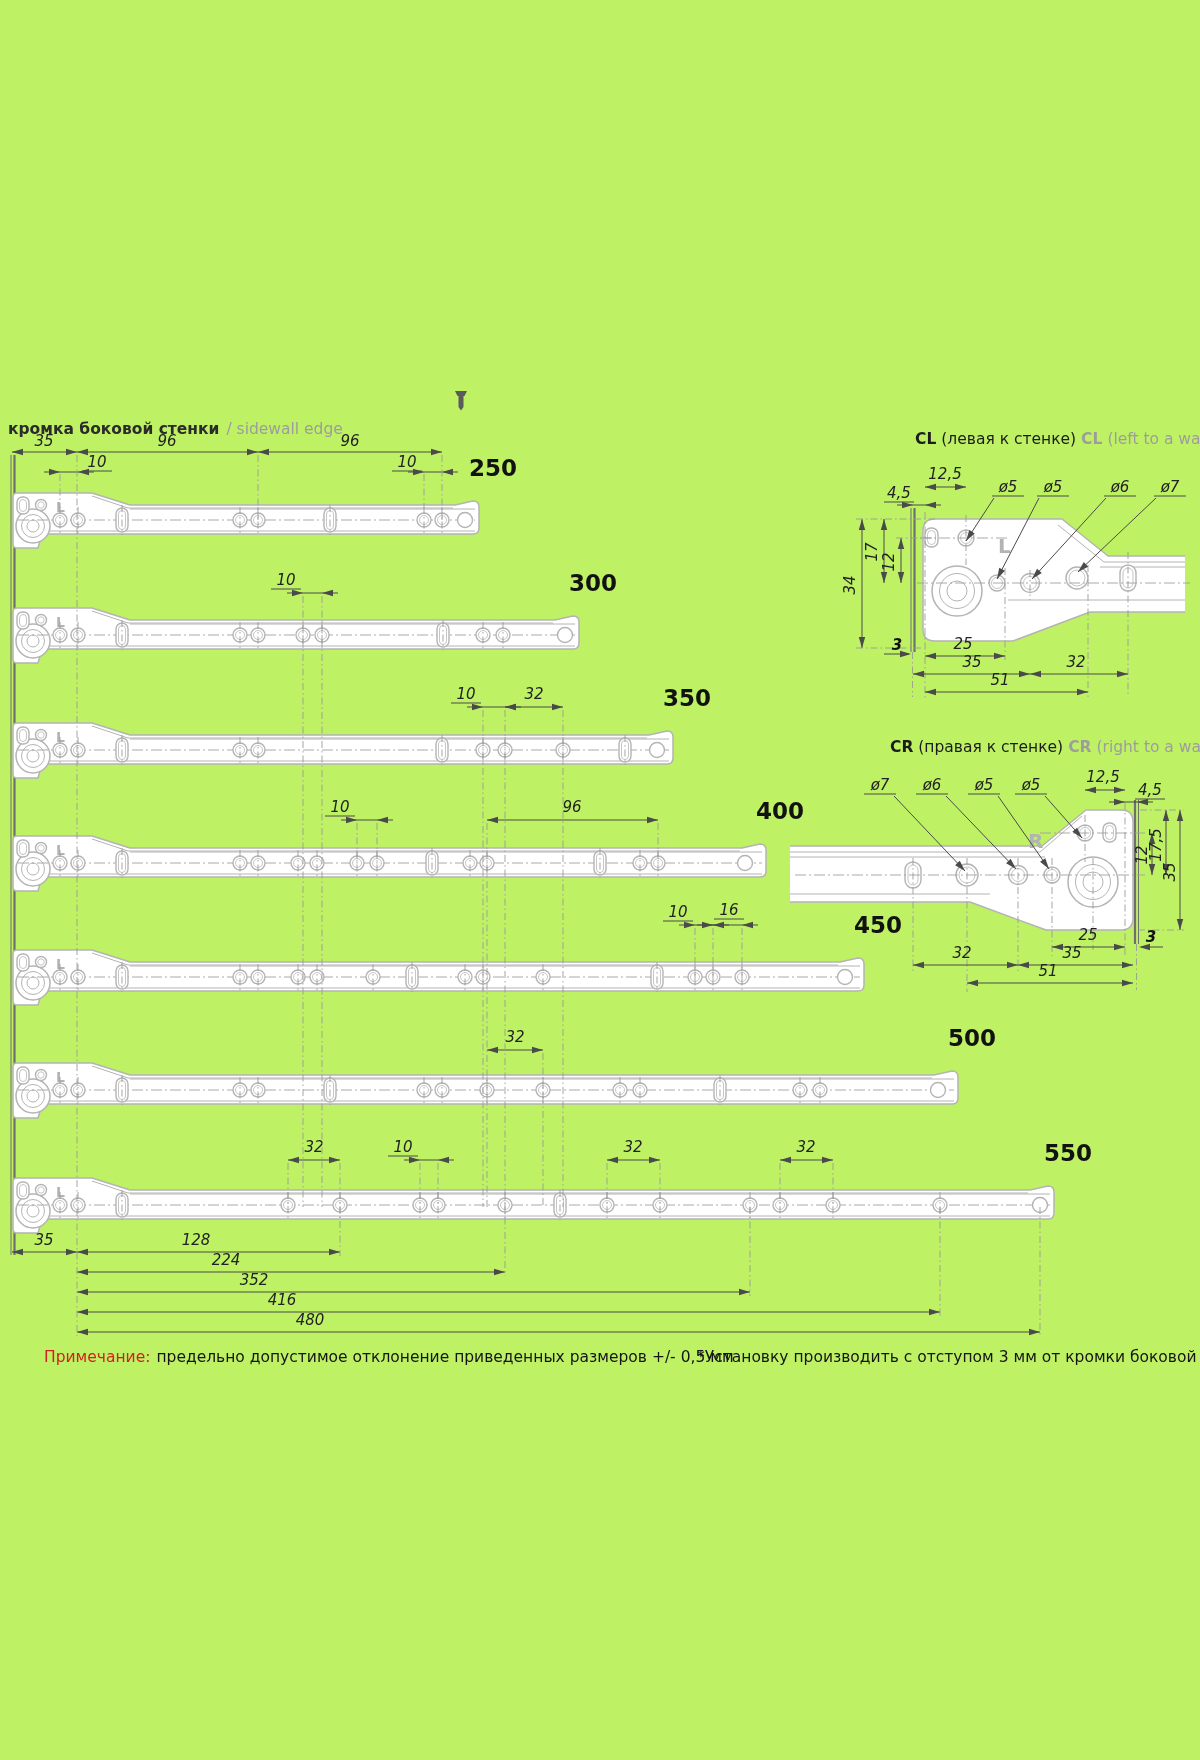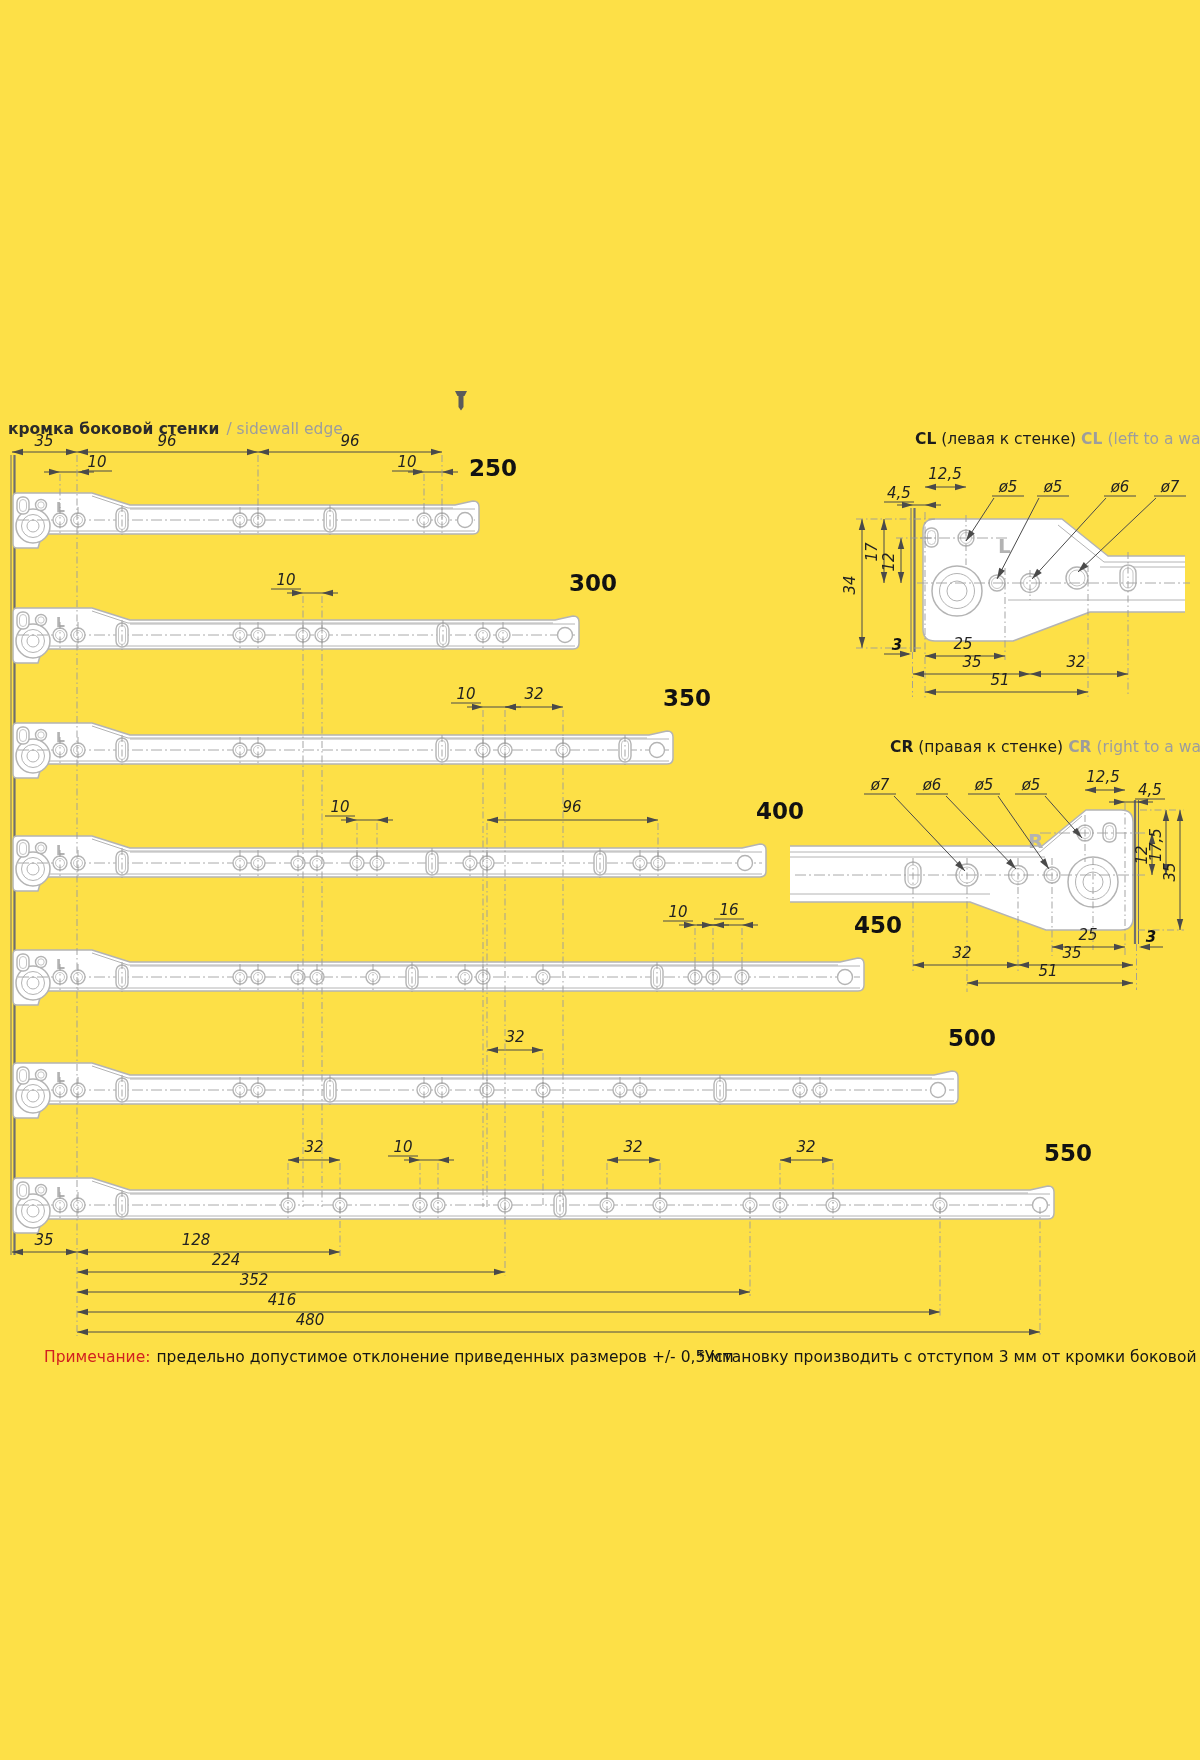--- a/index.html
+++ b/index.html
@@ -1,16 +1,16 @@
 <!DOCTYPE html>
 <html><head>
 <meta charset="utf-8">
 <style>
   html,body{margin:0;padding:0;background:#fff}
-  .canvas{position:relative;width:1200px;height:1760px;background:#fde047;overflow:hidden}
+  .canvas{position:relative;width:1200px;height:1760px;background:#bef264;overflow:hidden}
   svg{display:block}
   text{font-family:"DejaVu Sans",sans-serif}
   .rail{fill:#fff;stroke:#b4b4b4;stroke-width:1.5;stroke-linejoin:round}
   .railthin{fill:none;stroke:#b4b4b4;stroke-width:1}
   .hole{fill:#fff;stroke:#b4b4b4;stroke-width:1.4}
   .holethin{fill:none;stroke:#c6c6c6;stroke-width:1}
   .thin{fill:none;stroke:#4a4a4a;stroke-width:1}
   .cons{stroke:#9b9b9b;stroke-width:0.9;stroke-dasharray:7 3 1.5 3;fill:none}
   .cline{stroke:#a0a0a0;stroke-width:0.9;stroke-dasharray:11 3 2 3;fill:none}
   .wall{stroke:#6f6f6f;stroke-width:2.2}

